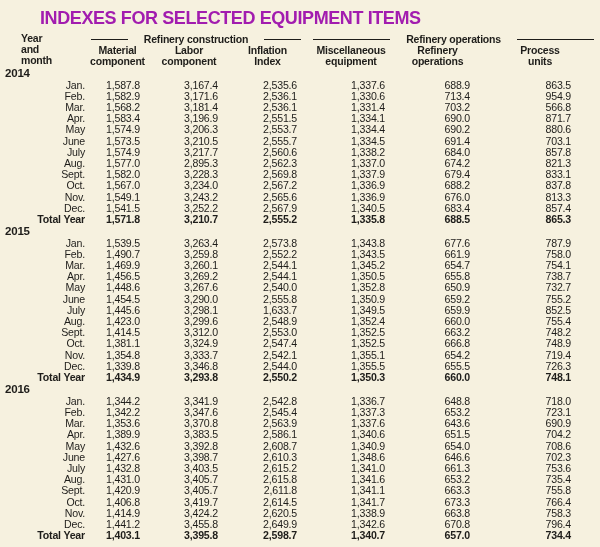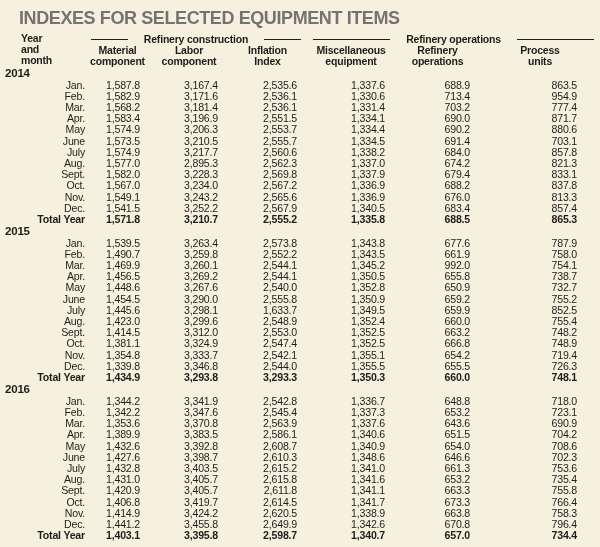--- a/index.html
+++ b/index.html
@@ -9,27 +9,28 @@
   }
   body {
     width: 600px;
     height: 547px;
     overflow: hidden;
     font-family: "Liberation Sans", "DejaVu Sans", sans-serif;
     color: #1E1D1A;
     letter-spacing: -0.2px;
   }
   .page-title {
-    color: #737373;
+    color: #a21caf;
     font-weight: 700;
     font-size: 18px;
     line-height: 18px;
     letter-spacing: -0.4px;
     padding: 9px 0 0 19px;
     white-space: nowrap;
+    margin-left: 21px;
   }
   table.idx {
     width: 600px;
     border-collapse: collapse;
     table-layout: fixed;
     margin-top: 6px;
   }
   col.c-month { width: 85px; }
   col.c-mat   { width: 65px; }
   col.c-lab   { width: 78px; }
@@ -75,21 +76,21 @@
     font-variant-numeric: tabular-nums;
   }
   td.month {
     text-align: right;
     padding-left: 21px;
   }
   td.num {
     text-align: right;
     padding-right: 10px;
   }
-  td.num.last { padding-right: 23px; }
+  td.num.last { padding-right: 29px; }
   tr.year-row td {
     font-weight: 700;
     font-size: 11.5px;
     height: 12.5px;
     line-height: 12.5px;
     padding-left: 5px;
     text-align: left;
   }
   tr.total-row td { font-weight: 700; }
   tr.total-row td.month { padding-left: 27px; }
@@ -180,21 +181,21 @@
         <td class="num">713.4</td>
         <td class="num last">954.9</td>
       </tr>
       <tr>
         <td class="month">Mar.</td>
         <td class="num">1,568.2</td>
         <td class="num">3,181.4</td>
         <td class="num">2,536.1</td>
         <td class="num">1,331.4</td>
         <td class="num">703.2</td>
-        <td class="num last">777.4</td>
+        <td class="num last">566.8</td>
       </tr>
       <tr>
         <td class="month">Apr.</td>
         <td class="num">1,583.4</td>
         <td class="num">3,196.9</td>
         <td class="num">2,551.5</td>
         <td class="num">1,334.1</td>
         <td class="num">690.0</td>
         <td class="num last">871.7</td>
       </tr>
@@ -299,21 +300,21 @@
         <td class="num">1,343.5</td>
         <td class="num">661.9</td>
         <td class="num last">758.0</td>
       </tr>
       <tr>
         <td class="month">Mar.</td>
         <td class="num">1,469.9</td>
         <td class="num">3,260.1</td>
         <td class="num">2,544.1</td>
         <td class="num">1,345.2</td>
-        <td class="num">992.0</td>
+        <td class="num">654.7</td>
         <td class="num last">754.1</td>
       </tr>
       <tr>
         <td class="month">Apr.</td>
         <td class="num">1,456.5</td>
         <td class="num">3,269.2</td>
         <td class="num">2,544.1</td>
         <td class="num">1,350.5</td>
         <td class="num">655.8</td>
         <td class="num last">738.7</td>
@@ -387,21 +388,21 @@
         <td class="num">3,346.8</td>
         <td class="num">2,544.0</td>
         <td class="num">1,355.5</td>
         <td class="num">655.5</td>
         <td class="num last">726.3</td>
       </tr>
       <tr class="total-row">
         <td class="month">Total Year</td>
         <td class="num">1,434.9</td>
         <td class="num">3,293.8</td>
-        <td class="num">3,293.3</td>
+        <td class="num">2,550.2</td>
         <td class="num">1,350.3</td>
         <td class="num">660.0</td>
         <td class="num last">748.1</td>
       </tr>
       <tr class="year-row">
         <td colspan="7">2016</td>
       </tr>
       <tr>
         <td class="month">Jan.</td>
         <td class="num">1,344.2</td>

